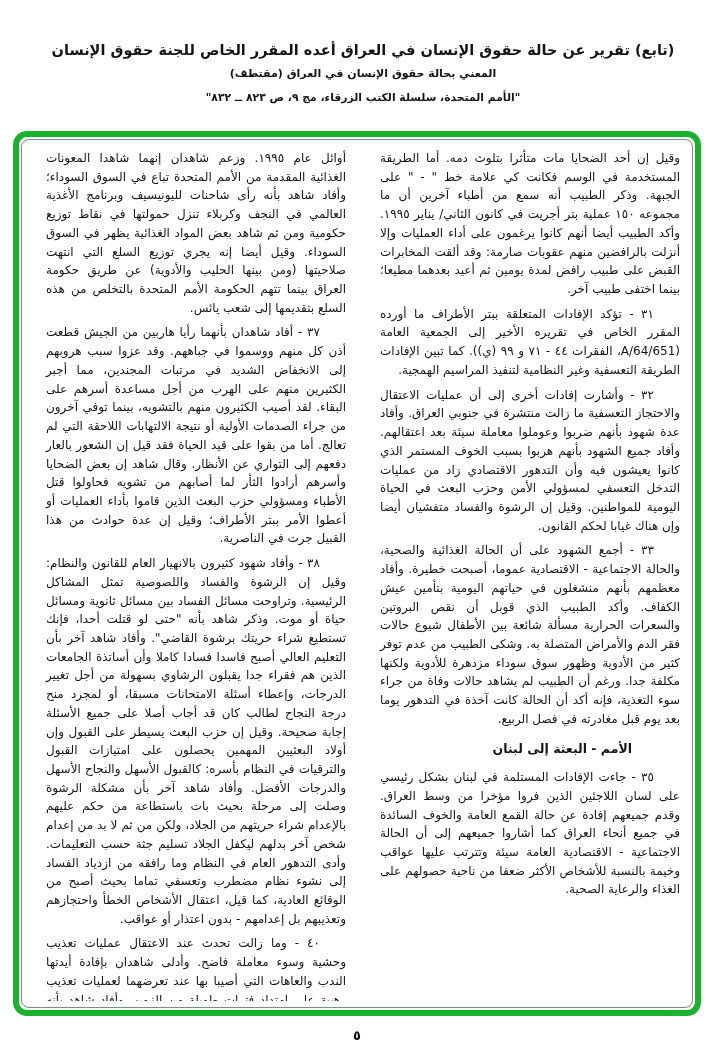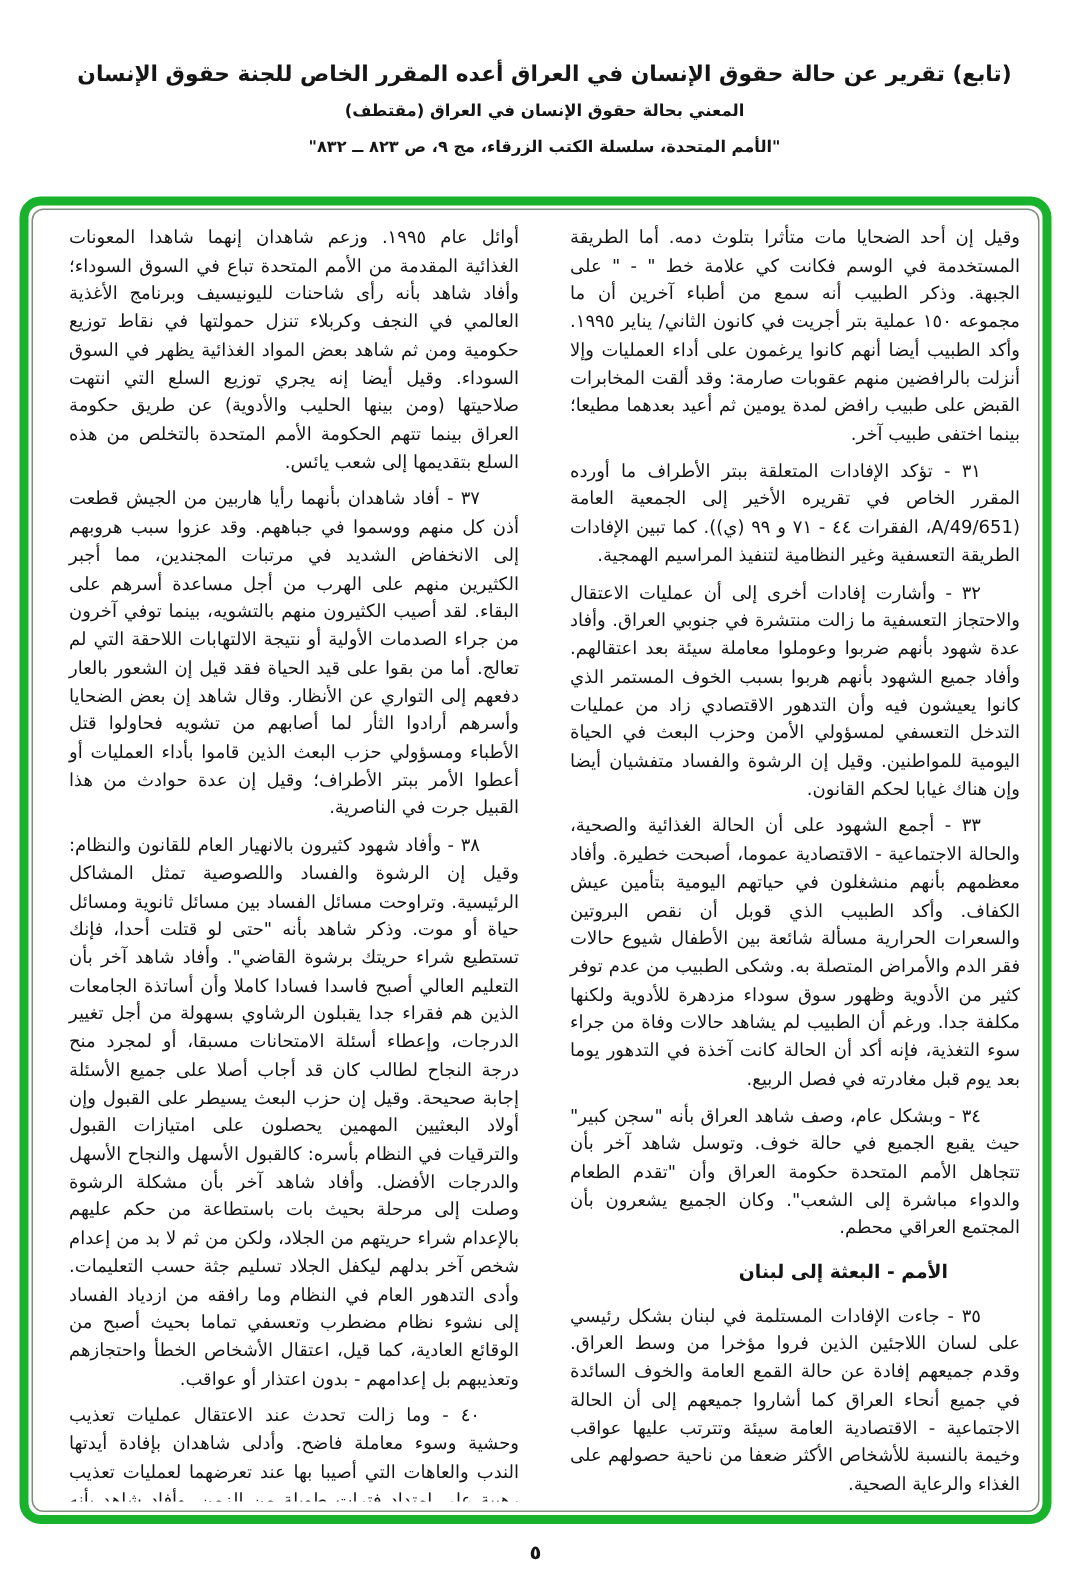--- a/index.html
+++ b/index.html
@@ -61,24 +61,23 @@
     <div class="title-line2">المعني بحالة حقوق الإنسان في العراق (مقتطف)</div>
     <div class="source-line">"الأمم المتحدة، سلسلة الكتب الزرقاء، مج ٩، ص ٨٢٣ ــ ٨٣٢"</div>
   </header>
 
   <div class="frame">
     <div class="frame-inner">
       <div class="columns">
 
         <div class="col">
           <p class="cont">وقيل إن أحد الضحايا مات متأثرا بتلوث دمه. أما الطريقة المستخدمة في الوسم فكانت كي علامة خط " - " على الجبهة. وذكر الطبيب أنه سمع من أطباء آخرين أن ما مجموعه ١٥٠ عملية بتر أجريت في كانون الثاني/ يناير ١٩٩٥. وأكد الطبيب أيضا أنهم كانوا يرغمون على أداء العمليات وإلا أنزلت بالرافضين منهم عقوبات صارمة: وقد ألقت المخابرات القبض على طبيب رافض لمدة يومين ثم أعيد بعدهما مطيعا؛ بينما اختفى طبيب آخر.</p>
-          <p class="num">٣١ - تؤكد الإفادات المتعلقة ببتر الأطراف ما أورده المقرر الخاص في تقريره الأخير إلى الجمعية العامة (A/49/651، الفقرات ٤٤ - ٧١ و ٩٩ (ي)). كما تبين الإفادات الطريقة التعسفية وغير النظامية لتنفيذ المراسيم الهمجية.</p>
+          <p class="num">٣١ - تؤكد الإفادات المتعلقة ببتر الأطراف ما أورده المقرر الخاص في تقريره الأخير إلى الجمعية العامة (A/64/651، الفقرات ٤٤ - ٧١ و ٩٩ (ي)). كما تبين الإفادات الطريقة التعسفية وغير النظامية لتنفيذ المراسيم الهمجية.</p>
           <p class="num">٣٢ - وأشارت إفادات أخرى إلى أن عمليات الاعتقال والاحتجاز التعسفية ما زالت منتشرة في جنوبي العراق. وأفاد عدة شهود بأنهم ضربوا وعوملوا معاملة سيئة بعد اعتقالهم. وأفاد جميع الشهود بأنهم هربوا بسبب الخوف المستمر الذي كانوا يعيشون فيه وأن التدهور الاقتصادي زاد من عمليات التدخل التعسفي لمسؤولي الأمن وحزب البعث في الحياة اليومية للمواطنين. وقيل إن الرشوة والفساد متفشيان أيضا وإن هناك غيابا لحكم القانون.</p>
           <p class="num">٣٣ - أجمع الشهود على أن الحالة الغذائية والصحية، والحالة الاجتماعية - الاقتصادية عموما، أصبحت خطيرة. وأفاد معظمهم بأنهم منشغلون في حياتهم اليومية بتأمين عيش الكفاف. وأكد الطبيب الذي قوبل أن نقص البروتين والسعرات الحرارية مسألة شائعة بين الأطفال شيوع حالات فقر الدم والأمراض المتصلة به. وشكى الطبيب من عدم توفر كثير من الأدوية وظهور سوق سوداء مزدهرة للأدوية ولكنها مكلفة جدا. ورغم أن الطبيب لم يشاهد حالات وفاة من جراء سوء التغذية، فإنه أكد أن الحالة كانت آخذة في التدهور يوما بعد يوم قبل مغادرته في فصل الربيع.</p>
-          <p class="num">٣٤ - وبشكل عام، وصف شاهد العراق بأنه "سجن كبير" حيث يقبع الجميع في حالة خوف. وتوسل شاهد آخر بأن تتجاهل الأمم المتحدة حكومة العراق وأن "تقدم الطعام والدواء مباشرة إلى الشعب". وكان الجميع يشعرون بأن المجتمع العراقي محطم.</p>
           <h3 class="section-heading">الأمم - البعثة إلى لبنان</h3>
           <p class="num">٣٥ - جاءت الإفادات المستلمة في لبنان بشكل رئيسي على لسان اللاجئين الذين فروا مؤخرا من وسط العراق. وقدم جميعهم إفادة عن حالة القمع العامة والخوف السائدة في جميع أنحاء العراق كما أشاروا جميعهم إلى أن الحالة الاجتماعية - الاقتصادية العامة سيئة وتترتب عليها عواقب وخيمة بالنسبة للأشخاص الأكثر ضعفا من ناحية حصولهم على الغذاء والرعاية الصحية.</p>
 
         </div>
 
         <div class="col">
           <p class="cont">أوائل عام ١٩٩٥. وزعم شاهدان إنهما شاهدا المعونات الغذائية المقدمة من الأمم المتحدة تباع في السوق السوداء؛ وأفاد شاهد بأنه رأى شاحنات لليونيسيف وبرنامج الأغذية العالمي في النجف وكربلاء تنزل حمولتها في نقاط توزيع حكومية ومن ثم شاهد بعض المواد الغذائية يظهر في السوق السوداء. وقيل أيضا إنه يجري توزيع السلع التي انتهت صلاحيتها (ومن بينها الحليب والأدوية) عن طريق حكومة العراق بينما تتهم الحكومة الأمم المتحدة بالتخلص من هذه السلع بتقديمها إلى شعب يائس.</p>
           <p class="num">٣٧ - أفاد شاهدان بأنهما رأيا هاربين من الجيش قطعت أذن كل منهم ووسموا في جباههم. وقد عزوا سبب هروبهم إلى الانخفاض الشديد في مرتبات المجندين، مما أجبر الكثيرين منهم على الهرب من أجل مساعدة أسرهم على البقاء. لقد أصيب الكثيرون منهم بالتشويه، بينما توفي آخرون من جراء الصدمات الأولية أو نتيجة الالتهابات اللاحقة التي لم تعالج. أما من بقوا على قيد الحياة فقد قيل إن الشعور بالعار دفعهم إلى التواري عن الأنظار. وقال شاهد إن بعض الضحايا وأسرهم أرادوا الثأر لما أصابهم من تشويه فحاولوا قتل الأطباء ومسؤولي حزب البعث الذين قاموا بأداء العمليات أو أعطوا الأمر ببتر الأطراف؛ وقيل إن عدة حوادث من هذا القبيل جرت في الناصرية.</p>
           <p class="num">٣٨ - وأفاد شهود كثيرون بالانهيار العام للقانون والنظام: وقيل إن الرشوة والفساد واللصوصية تمثل المشاكل الرئيسية. وتراوحت مسائل الفساد بين مسائل ثانوية ومسائل حياة أو موت. وذكر شاهد بأنه "حتى لو قتلت أحدا، فإنك تستطيع شراء حريتك برشوة القاضي". وأفاد شاهد آخر بأن التعليم العالي أصبح فاسدا فسادا كاملا وأن أساتذة الجامعات الذين هم فقراء جدا يقبلون الرشاوي بسهولة من أجل تغيير الدرجات، وإعطاء أسئلة الامتحانات مسبقا، أو لمجرد منح درجة النجاح لطالب كان قد أجاب أصلا على جميع الأسئلة إجابة صحيحة. وقيل إن حزب البعث يسيطر على القبول وإن أولاد البعثيين المهمين يحصلون على امتيازات القبول والترقيات في النظام بأسره: كالقبول الأسهل والنجاح الأسهل والدرجات الأفضل. وأفاد شاهد آخر بأن مشكلة الرشوة وصلت إلى مرحلة بحيث بات باستطاعة من حكم عليهم بالإعدام شراء حريتهم من الجلاد، ولكن من ثم لا بد من إعدام شخص آخر بدلهم ليكفل الجلاد تسليم جثة حسب التعليمات. وأدى التدهور العام في النظام وما رافقه من ازدياد الفساد إلى نشوء نظام مضطرب وتعسفي تماما بحيث أصبح من الوقائع العادية، كما قيل، اعتقال الأشخاص الخطأ واحتجازهم وتعذيبهم بل إعدامهم - بدون اعتذار أو عواقب.</p>
           <p class="num">٤٠ - وما زالت تحدث عند الاعتقال عمليات تعذيب وحشية وسوء معاملة فاضح. وأدلى شاهدان بإفادة أيدتها الندب والعاهات التي أصيبا بها عند تعرضهما لعمليات تعذيب رهيبة على امتداد فترات طويلة من الزمن. وأفاد شاهد بأنه خلال ثلاث</p>

